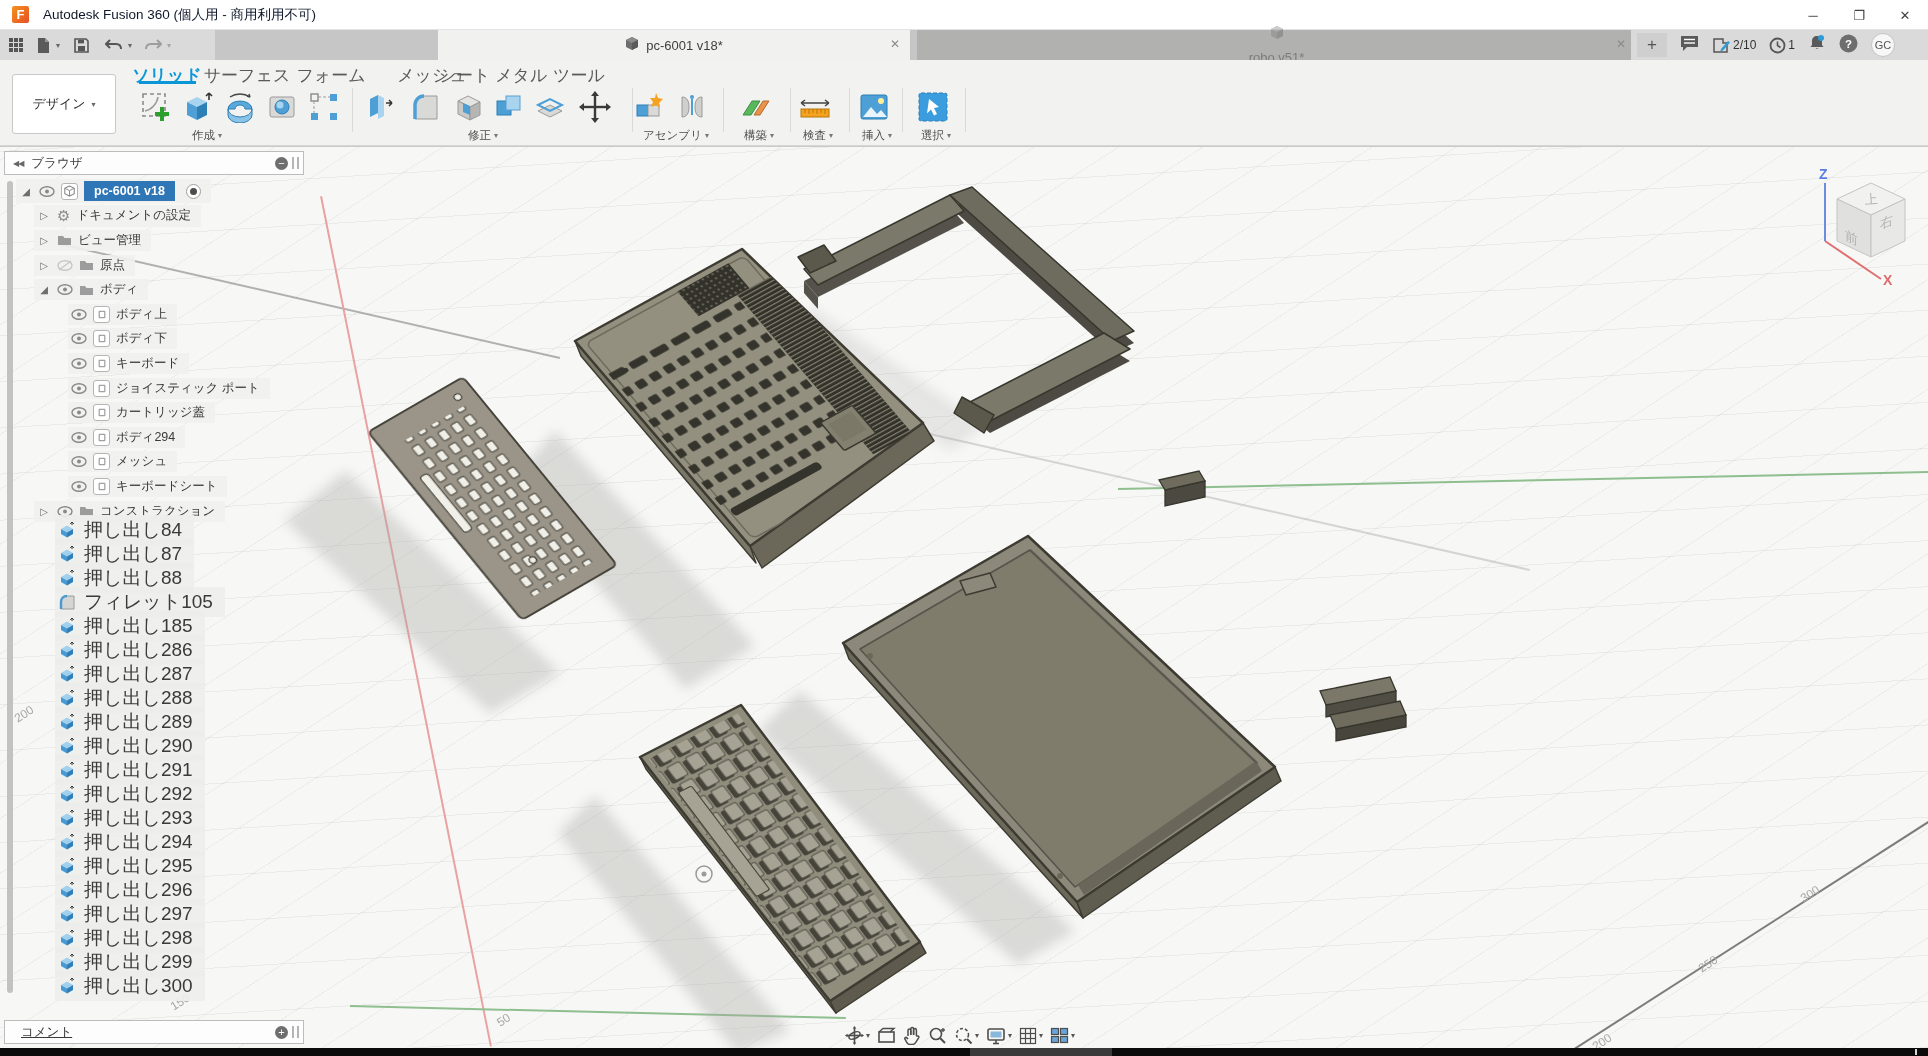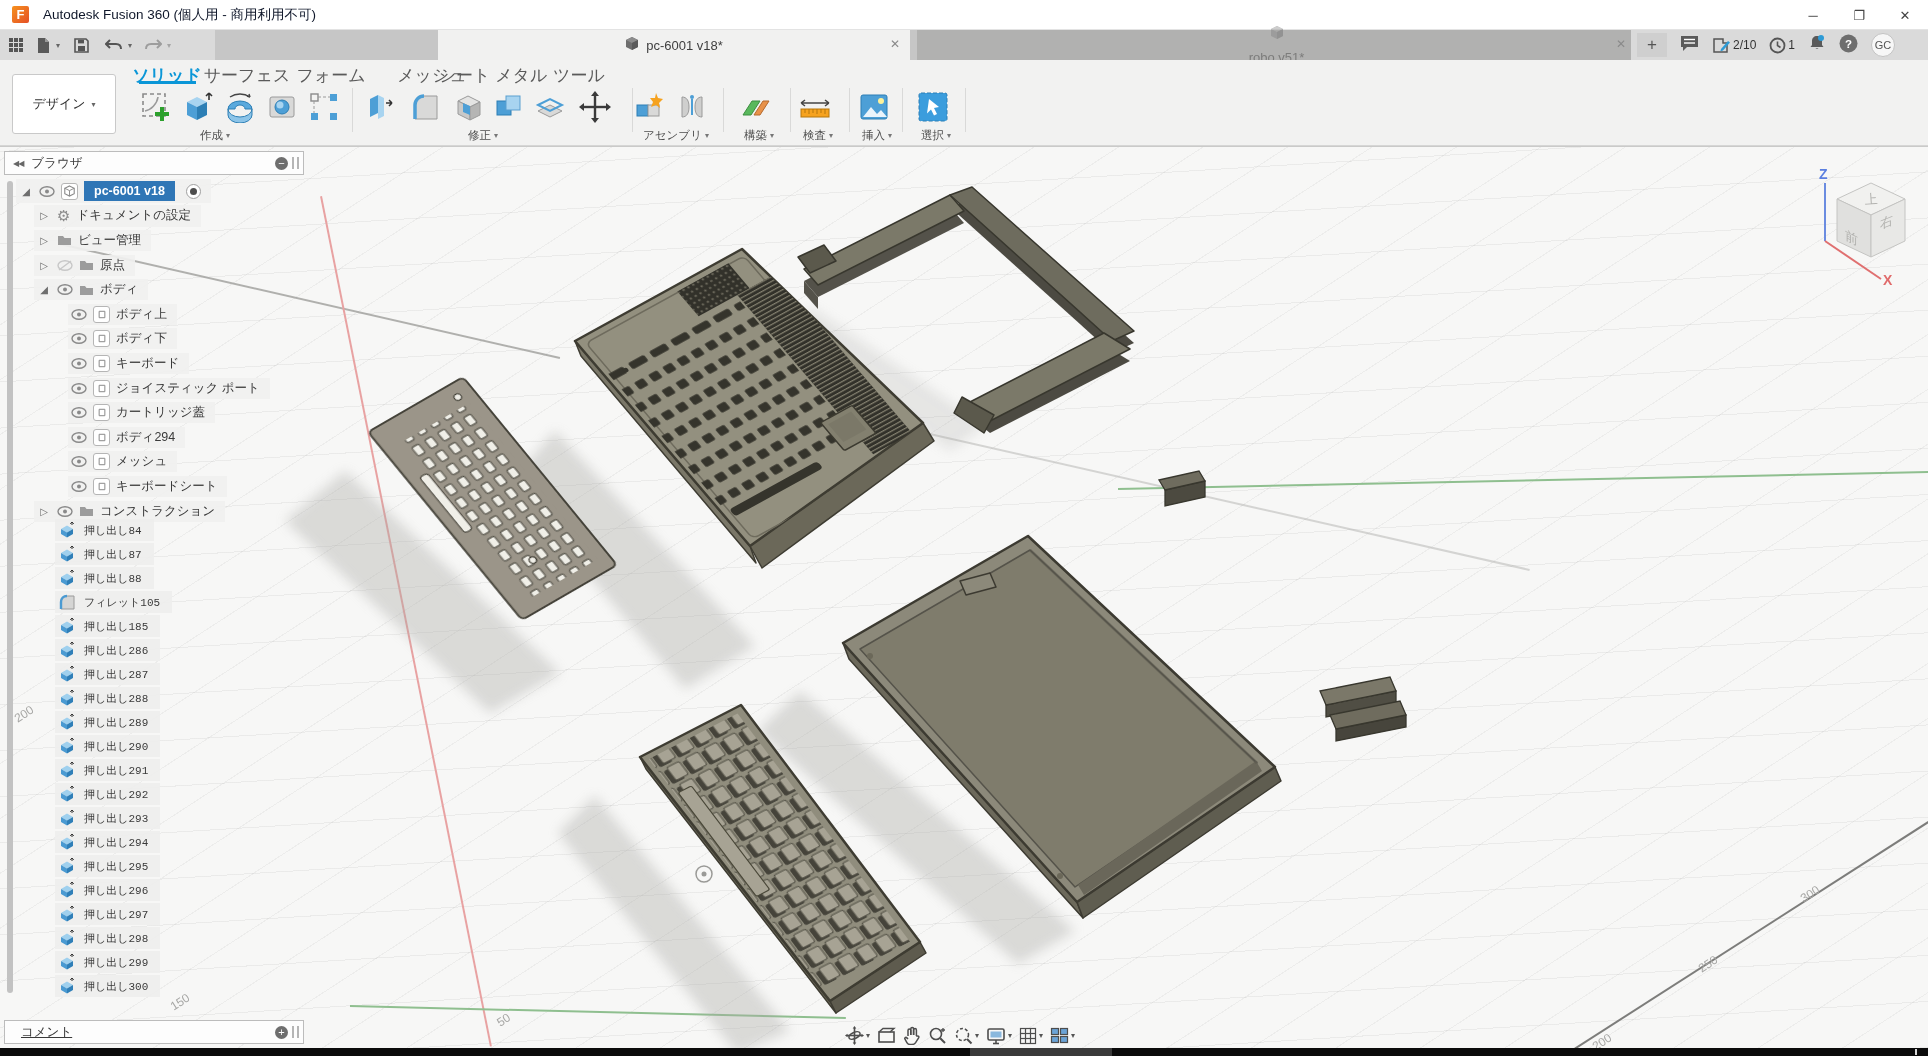--- a/index.html
+++ b/index.html
@@ -67,21 +67,21 @@
   .root-chip { background:#2f76b6; color:#fff; font-weight:bold; font-size:12.5px; padding:3px 10px; }
   .cubebox { width:17px; height:17px; background:#fff; border:1px solid #b5b5b5; border-radius:3px; display:flex; align-items:center; justify-content:center; }
   .radio { width:15px; height:15px; border-radius:50%; background:#fff; border:1px solid #9f9f9f; display:flex; align-items:center; justify-content:center; margin-left:5px; }
   .radio::after { content:""; width:7px; height:7px; border-radius:50%; background:#4d4d4d; }
   .gear { font-size:15px; color:#8b8b8b; }
   .ind1 { margin-left:18px; } .ind2 { margin-left:52px; }
 
   #features { position:absolute; left:55px; top:371px; }
   .frow { height:24px; display:flex; align-items:center; }
   .fchip { display:flex; align-items:center; gap:8px; background:rgba(238,238,237,0.92); padding:2px 12px 2px 3px; }
-  .flabel { font-size:11px; color:#3a3a3a; white-space:nowrap;font-family:Liberation Mono, monospace; }
+  .flabel { font-size:19px; color:#3a3a3a; white-space:nowrap; }
 
   #comment-bar { position:absolute; left:4px; top:873px; width:300px; height:24px; background:#fdfdfd; border:1px solid #bcbcbc; display:flex; align-items:center; font-size:12.5px; color:#3a3a3a; }
   #comment-bar .lbl { margin-left:16px; flex:1;text-decoration:underline; }
 
   
   #navbar { position:absolute; left:845px; top:879px; display:flex; align-items:center; gap:7px; }
   .nav-ic { display:flex; align-items:center; gap:2px; }
   .nav-caret { font-size:8px; color:#555; }
 
   
@@ -270,21 +270,21 @@
           <rect x="3" y="3" width="7" height="7" fill="none" stroke="#8a8a8a" stroke-width="1.4"></rect>
           <rect x="22" y="3" width="7" height="7" fill="#4d9fd6"></rect>
           <rect x="3" y="22" width="7" height="7" fill="#4d9fd6"></rect>
           <rect x="22" y="22" width="7" height="7" fill="#4d9fd6"></rect>
           <g stroke="#9a9a9a" stroke-dasharray="3 2">
             <line x1="10" y1="6" x2="22" y2="6"></line>
             <line x1="6" y1="10" x2="6" y2="22"></line>
           </g>
         </svg>
     </div>
-    <div class="rgroup-label" style="left:215px">
+    <div class="rgroup-label" style="left:207px">
         <span>作成</span>
         <span class="cr">▾</span>
       </div>
     <div class="rsep" style="left:352px"></div>
 
     <div class="ricon" style="left:378px">
       <svg width="32" height="32" viewBox="0 0 32 32">
           <path d="M8 8l8-4v18l-8 4z" fill="#4d9fd6"></path>
           <path d="M16 4l6 3v18l-6 3z" fill="#a8d4f0"></path>
           <path d="M24 12h6m0 0l-3-3m3 3l-3 3" stroke="#333" stroke-width="1.5" fill="none"></path>

